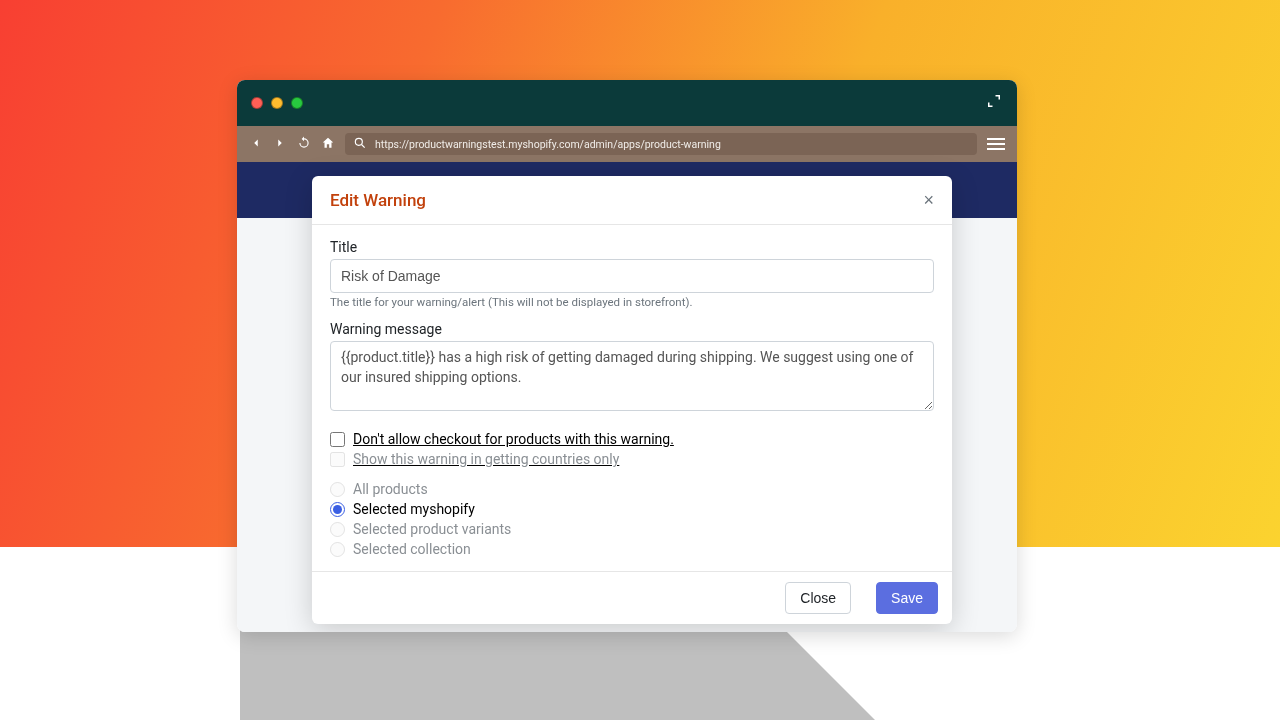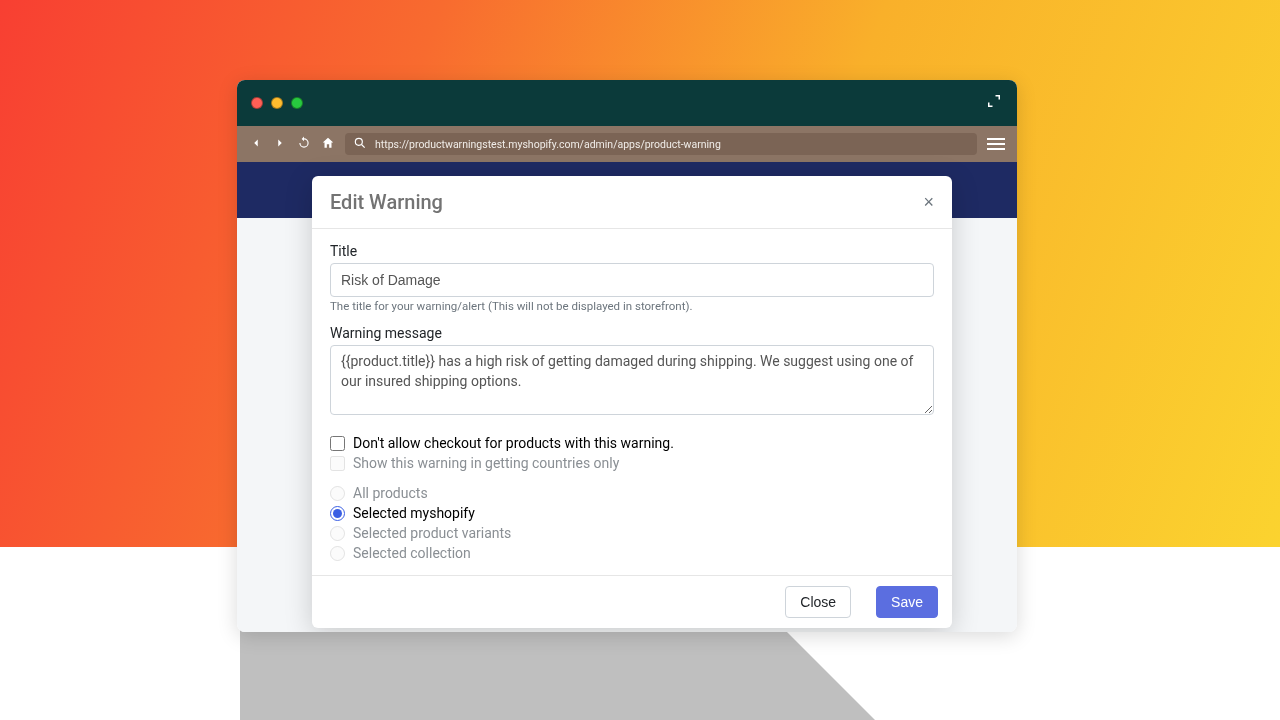--- a/index.html
+++ b/index.html
@@ -90,21 +90,21 @@
     box-shadow: 0 6px 28px rgba(0,0,0,0.18);
     z-index: 5;
   }
   .modal-header {
     padding: 14px 18px;
     border-bottom: 1px solid #e6e6e6;
     display: flex;
     justify-content: space-between;
     align-items: center;
   }
-  .modal-header h3 { font-size: 20px; font-weight: 500; color: #737373; }
+  .modal-header h3 { font-size: 17px; font-weight: 500; color: #c2410c; }
   .modal-close { color: #6c757d; font-size: 18px; cursor: pointer; background:none;border:none; line-height:1; }
 
   .modal-body { padding: 14px 18px 10px 18px; }
   .form-label { font-size: 14px; color: #212529; margin-bottom: 4px; display:block;}
   .form-control {
     width: 100%;
     border: 1px solid #ced4da;
     border-radius: 4px;
     padding: 6px 10px;
     font-size: 14px;
@@ -204,21 +204,21 @@
           <label class="form-label">Title</label>
           <input type="text" class="form-control" value="Risk of Damage" style="">
           <div class="form-text">The title for your warning/alert (This will not be displayed in storefront).</div>
         </div>
 
         <div class="section">
           <label class="form-label">Warning message</label>
           <textarea class="form-control" style="">{{product.title}} has a high risk of getting damaged during shipping. We suggest using one of our insured shipping options.</textarea>
         </div>
 
-        <div class="section" style="margin-top:16px;">
+        <div class="section" style="margin-top:16px;text-decoration:underline;">
           <label class="check-row">
             <input type="checkbox" style="">
             <span>Don't allow checkout for products with this warning.</span>
           </label>
           <label class="check-row disabled">
             <input type="checkbox" disabled="" style="">
             <span>Show this warning in getting countries only</span>
           </label>
         </div>
 

